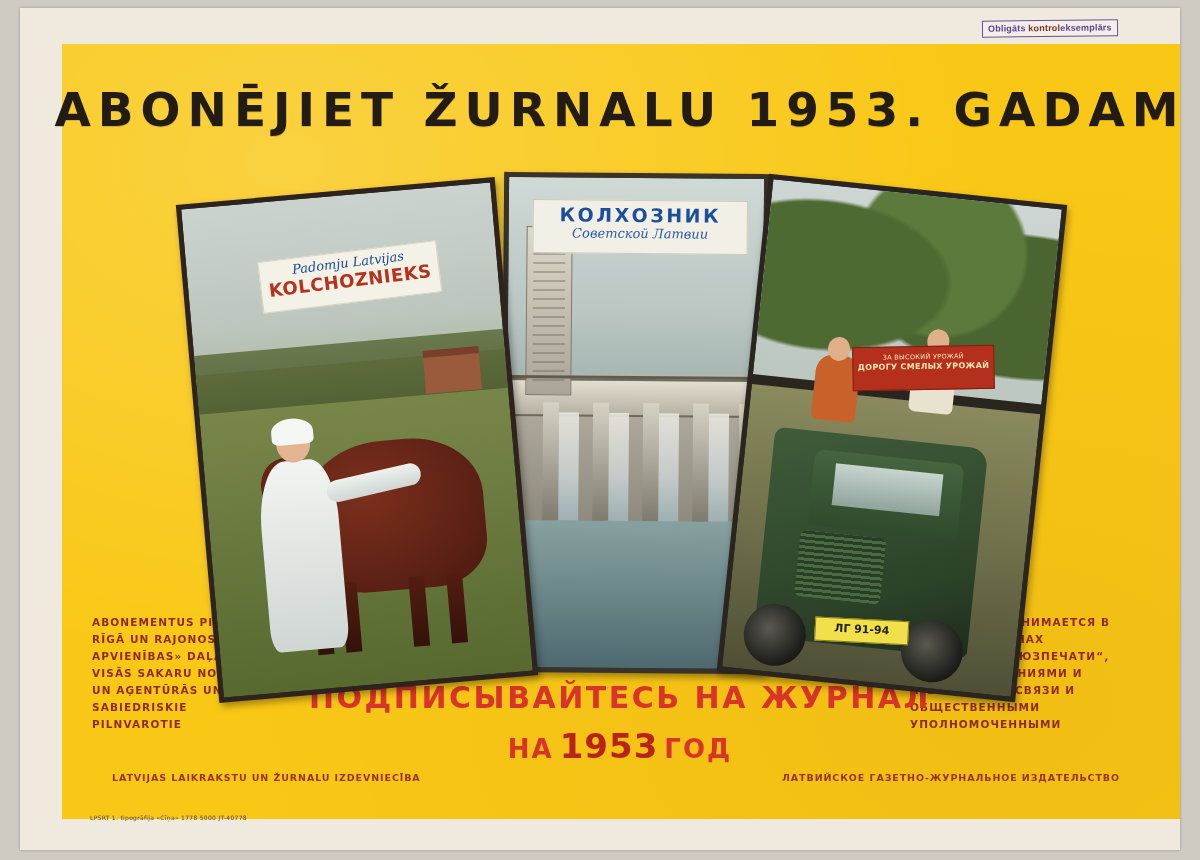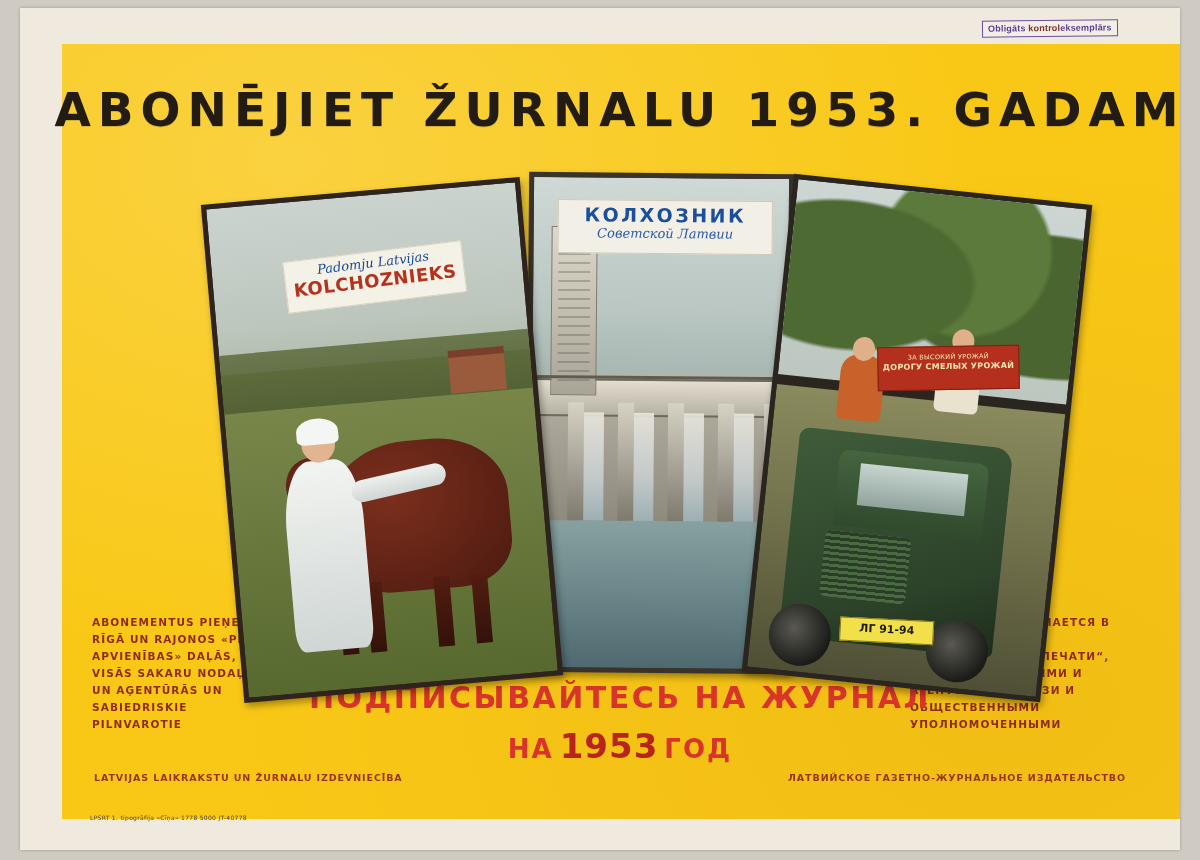--- a/index.html
+++ b/index.html
@@ -67,21 +67,21 @@
     color: #221c14;
     font-size: 47px;
     font-weight: bold;
     letter-spacing: 7px;
     font-family: "DejaVu Sans", sans-serif;
     text-shadow: 0 1px 0 rgba(0,0,0,0.15);
   }
   
   .mags {
     position: absolute;
-    left: 162px;
+    left: 137px;
     top: 150px;
     width: 900px;
     height: 540px;
   }
   .mag {
     position: absolute;
     background: #2b2b2b;
     box-shadow: 2px 4px 7px rgba(0,0,0,0.35);
     overflow: hidden;
   }
@@ -396,22 +396,22 @@
   }
   
   .pub {
     position: absolute;
     color: #9a3322;
     font-size: 9.5px;
     font-weight: bold;
     letter-spacing: 0.9px;
     font-family: "DejaVu Sans", sans-serif;
   }
-  #pub-left { left: 74px; top: 764px; }
-  #pub-right { right: 54px; top: 764px; }
+  #pub-left { left: 92px; top: 764px; }
+  #pub-right { right: 60px; top: 764px; }
   #imprint {
     position: absolute;
     left: 70px; top: 806px;
     color: #4b4036;
     font-size: 6px;
     letter-spacing: .3px;
     font-family: "DejaVu Sans", sans-serif;
   }
 </style>
 </head>

